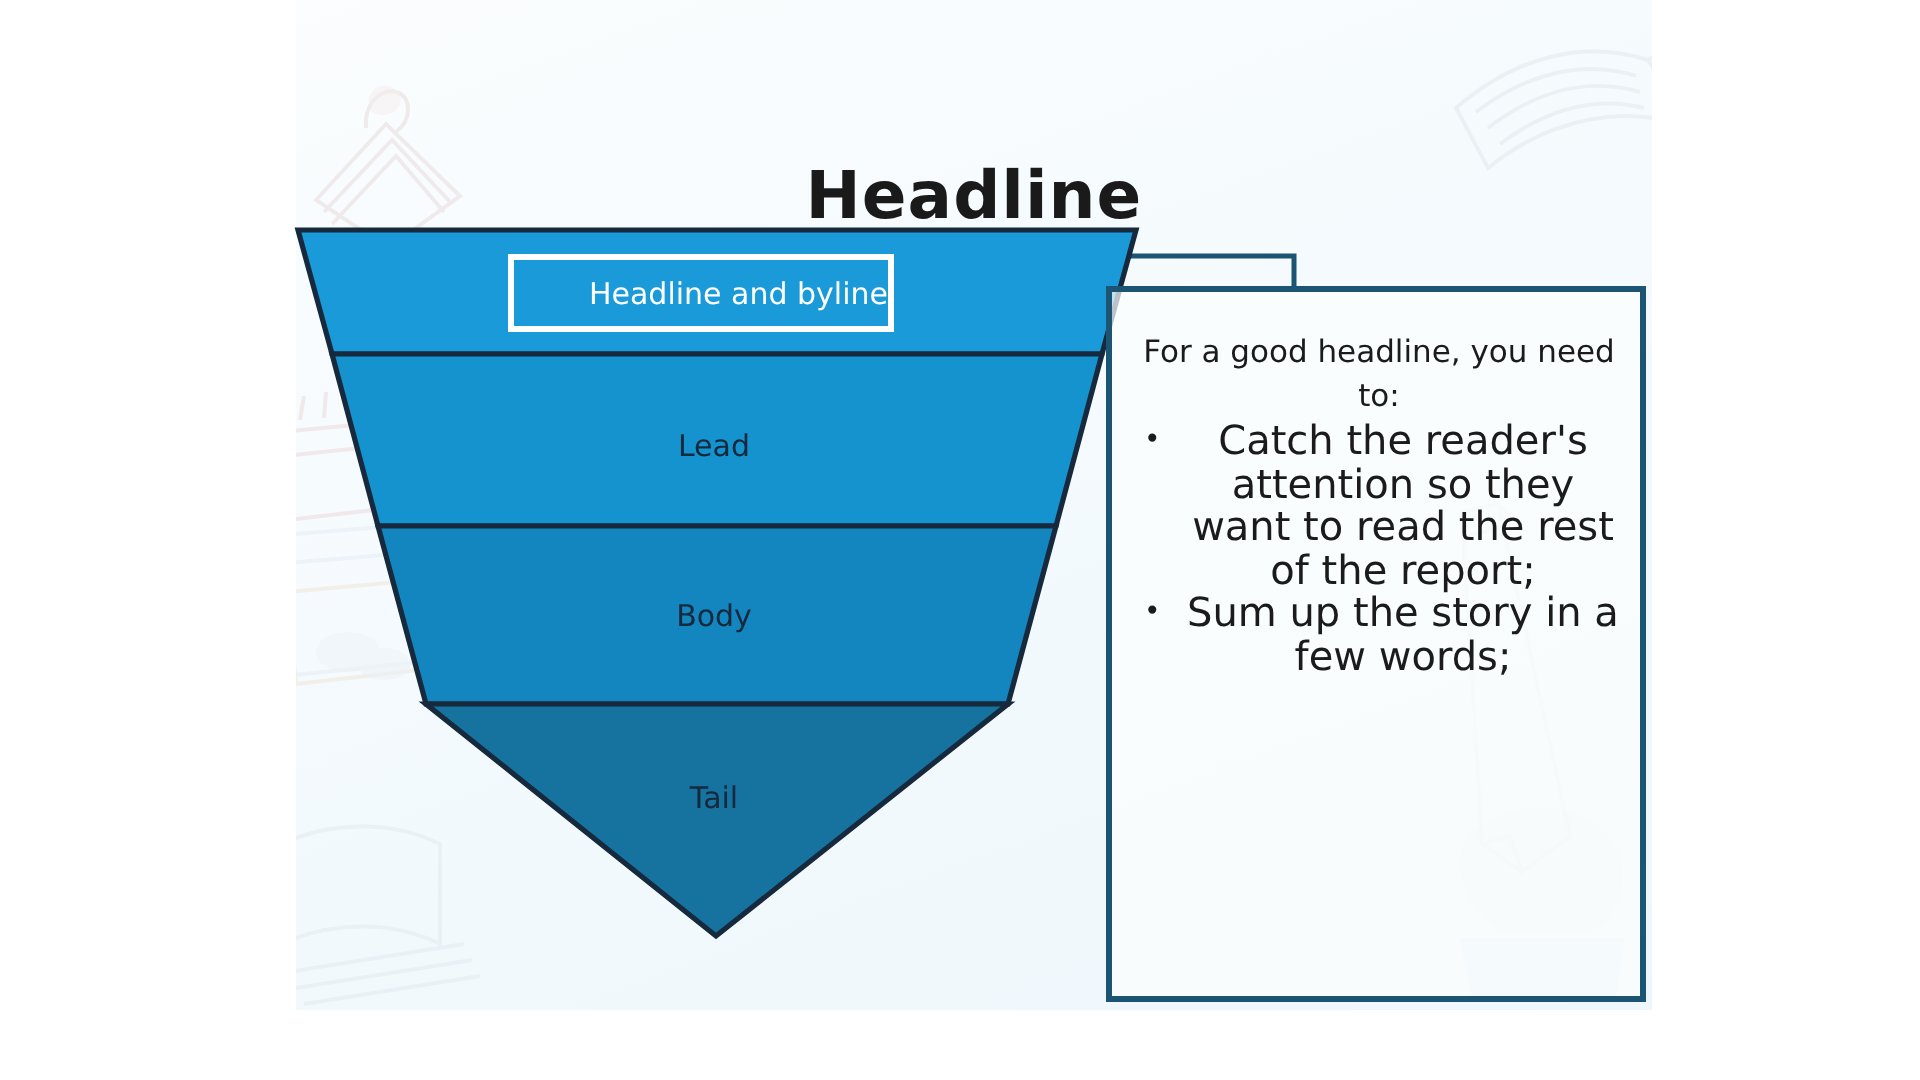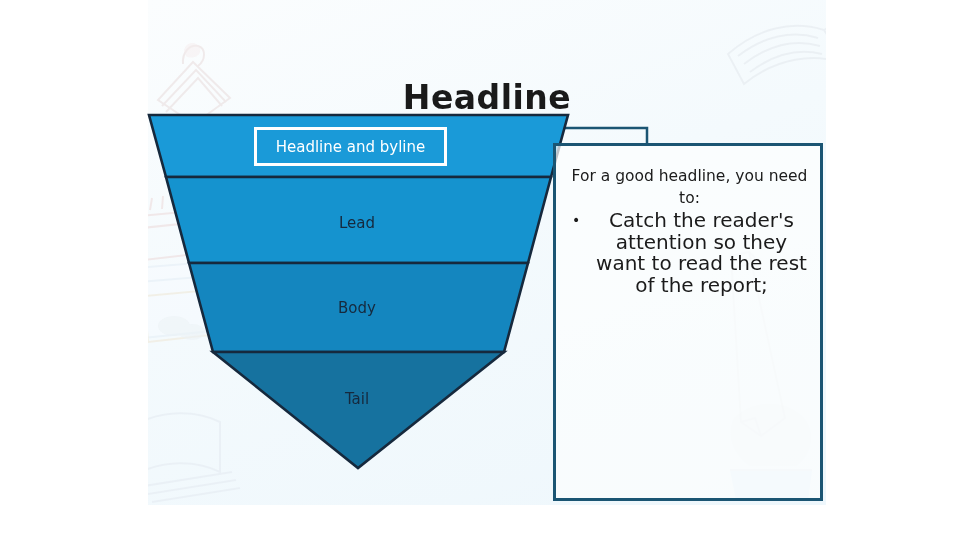--- a/index.html
+++ b/index.html
@@ -76,21 +76,21 @@
   #headline-box {
     position: absolute;
     left: 254px;
     top: 127px;
     width: 193px;
     height: 39px;
     border: 3px solid #ffffff;
     box-sizing: border-box;
     display: flex;
     align-items: center;
-    justify-content: center;
+    justify-content: flex-end;
     z-index: 5;
   }
   #headline-box span {
     color: #ffffff;
     font-size: 15px;
     font-family: "DejaVu Sans", sans-serif;
     white-space: nowrap;
   }
 
   
@@ -248,16 +248,17 @@
   </svg>
 
   <div id="headline-box" style="border-color: rgb(255, 255, 255);">
     <span style="color: rgb(255, 255, 255);">Headline and byline</span>
   </div>
 
   <div id="tips-box" style="border-color: rgb(27, 85, 115);">
     <p id="tips-intro">For a good headline, you need to:</p>
     <ul id="tips-list">
       <li>Catch the reader's attention so they want to read the rest of the report;</li>
+      <li>Sum up the story in a few words;</li>
     </ul>
   </div>
 
 </div>
 
 </body></html>

